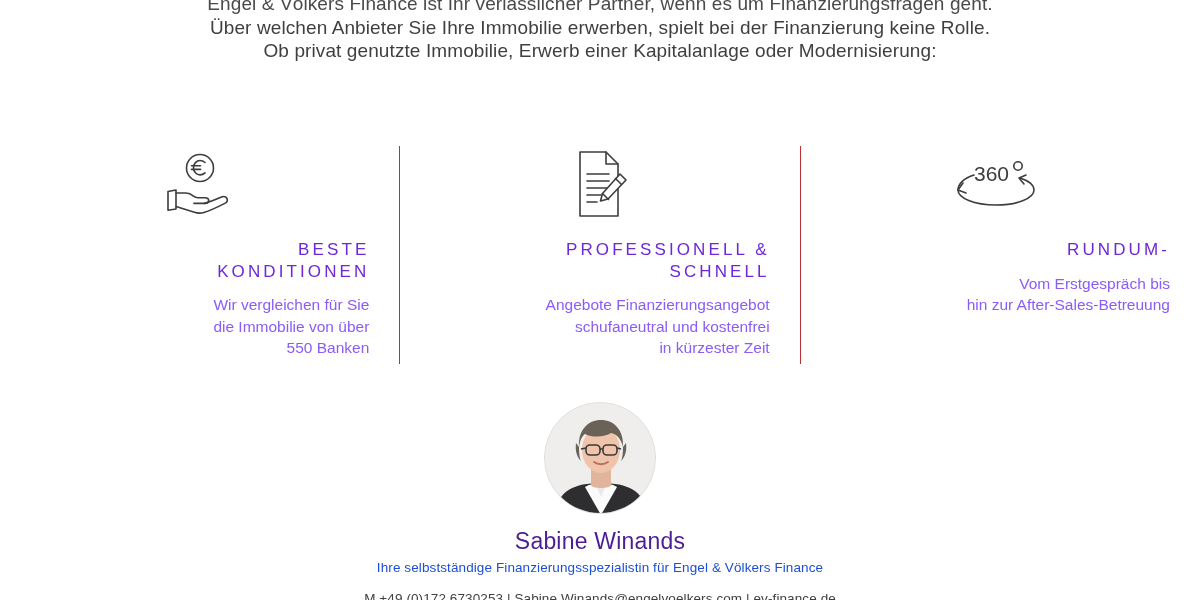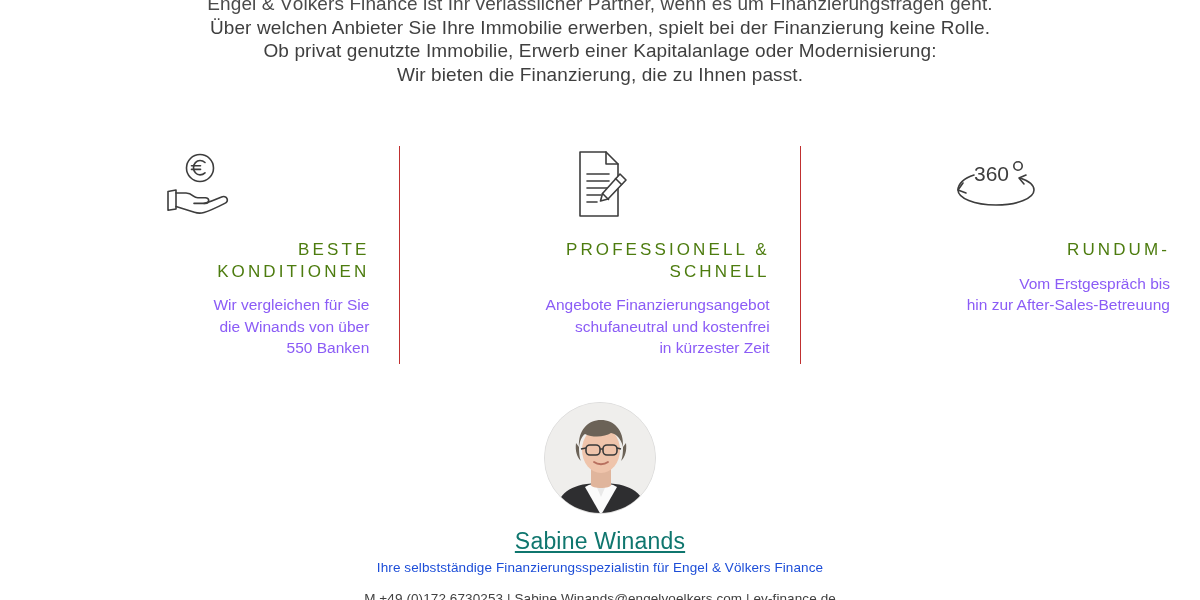--- a/index.html
+++ b/index.html
@@ -65,21 +65,21 @@
     height: 76px;
     display: flex;
     align-items: center;
     justify-content: center;
   }
   .feature-title {
     margin-top: 17px;
     font-size: 17px;
     letter-spacing: 3.1px;
     line-height: 21.5px;
-    color: #4d7c0f;
+    color: #6d28d9;
     font-weight: 400;
   }
   .feature-title .line2 { display: block; }
   .feature-text {
     margin-top: 12px;
     font-size: 15.5px;
     line-height: 21.5px;
     color: #8b5cf6;
     font-weight: 400;
   }
@@ -101,24 +101,23 @@
     overflow: hidden;
     border: 1px solid #ddd;
     position: relative;
     background: #e9e6e2;
   }
   .avatar svg { display: block; }
 
   .person-name {
     margin-top: 14px;
     font-size: 23px;
-    color: #0f766e;
+    color: #4c1d95;
     font-weight: 400;
     letter-spacing: 0.2px;
-    text-decoration: underline;
   }
   .person-role {
     margin-top: 5px;
     font-size: 13.5px;
     color: #1d4ed8;
     letter-spacing: 0.1px;
   }
   .person-contact {
     margin-top: 16px;
     font-size: 13.5px;
@@ -128,21 +127,20 @@
 </style>
 </head>
 <body>
 
 <div class="page">
 
   <div class="intro">
     <div class="clipped">Engel &amp; Völkers Finance ist Ihr verlässlicher Partner, wenn es um Finanzierungsfragen geht.</div>
     <div>Über welchen Anbieter Sie Ihre Immobilie erwerben, spielt bei der Finanzierung keine Rolle.</div>
     <div>Ob privat genutzte Immobilie, Erwerb einer Kapitalanlage oder Modernisierung:</div>
-    <div>Wir bieten die Finanzierung, die zu Ihnen passt.</div>
   </div>
 
   <div class="features">
 
     <div class="feature">
       <div class="icon-wrap">
         <svg width="72" height="70" viewBox="0 0 72 70" fill="none" stroke="#3d3d3d" stroke-width="1.6" stroke-linecap="round" stroke-linejoin="round">
           <circle cx="36" cy="19" r="13.5"></circle>
           <path d="M41 13.5c-1.4-1.3-3.2-2-5-2-3.6 0-6.5 3.2-6.5 7.2s2.9 7.2 6.5 7.2c1.8 0 3.6-.7 5-2"></path>
           <path d="M27.5 16.8h9"></path>
@@ -151,21 +149,21 @@
           <path d="M40 54.4c6-1.6 12.6-4.2 17.6-6.4 2.2-1 4.6-.2 5.4 1.6.8 1.8-.2 3.8-2.2 4.8-7.6 3.9-15.8 7.6-20.8 9.1-3.4 1-6.2.9-9.6-.2L12 57.6"></path>
           <path d="M4 42.5l8-1.5v19l-8 1.2z"></path>
         </svg>
       </div>
       <div class="feature-title">
         <span>BESTE</span>
         <span class="line2">KONDITIONEN</span>
       </div>
       <div class="feature-text">
         <span>Wir vergleichen für Sie</span>
-        <span>die Winands von über</span>
+        <span>die Immobilie von über</span>
         <span>550 Banken</span>
       </div>
     </div>
 
     <div class="divider" style="background: rgb(192, 48, 48);"></div>
 
     <div class="feature">
       <div class="icon-wrap">
         <svg width="60" height="72" viewBox="0 0 60 72" fill="none" stroke="#3d3d3d" stroke-width="1.6" stroke-linecap="round" stroke-linejoin="round">
           <path d="M10 4h26l12 12v52H10z"></path>

